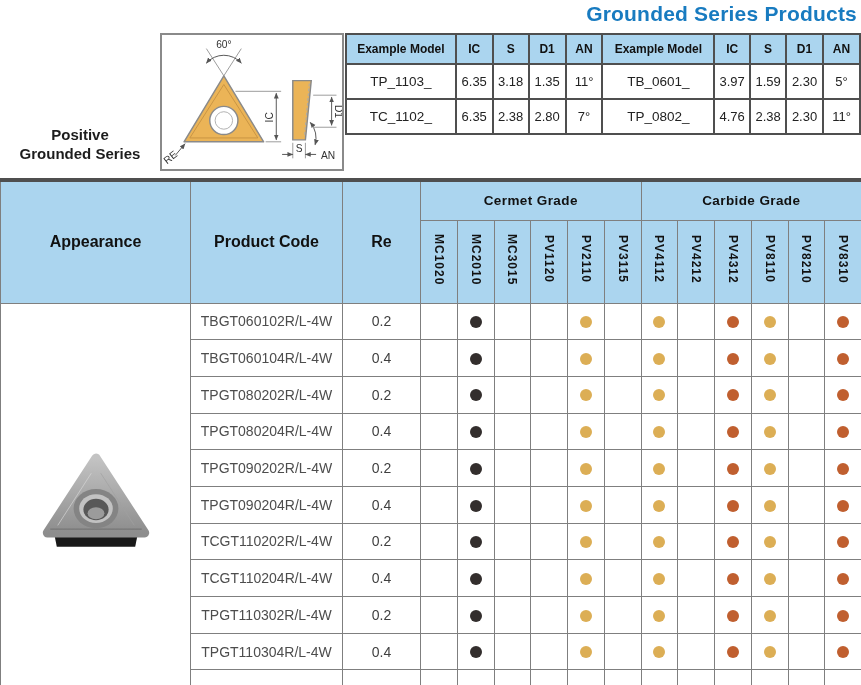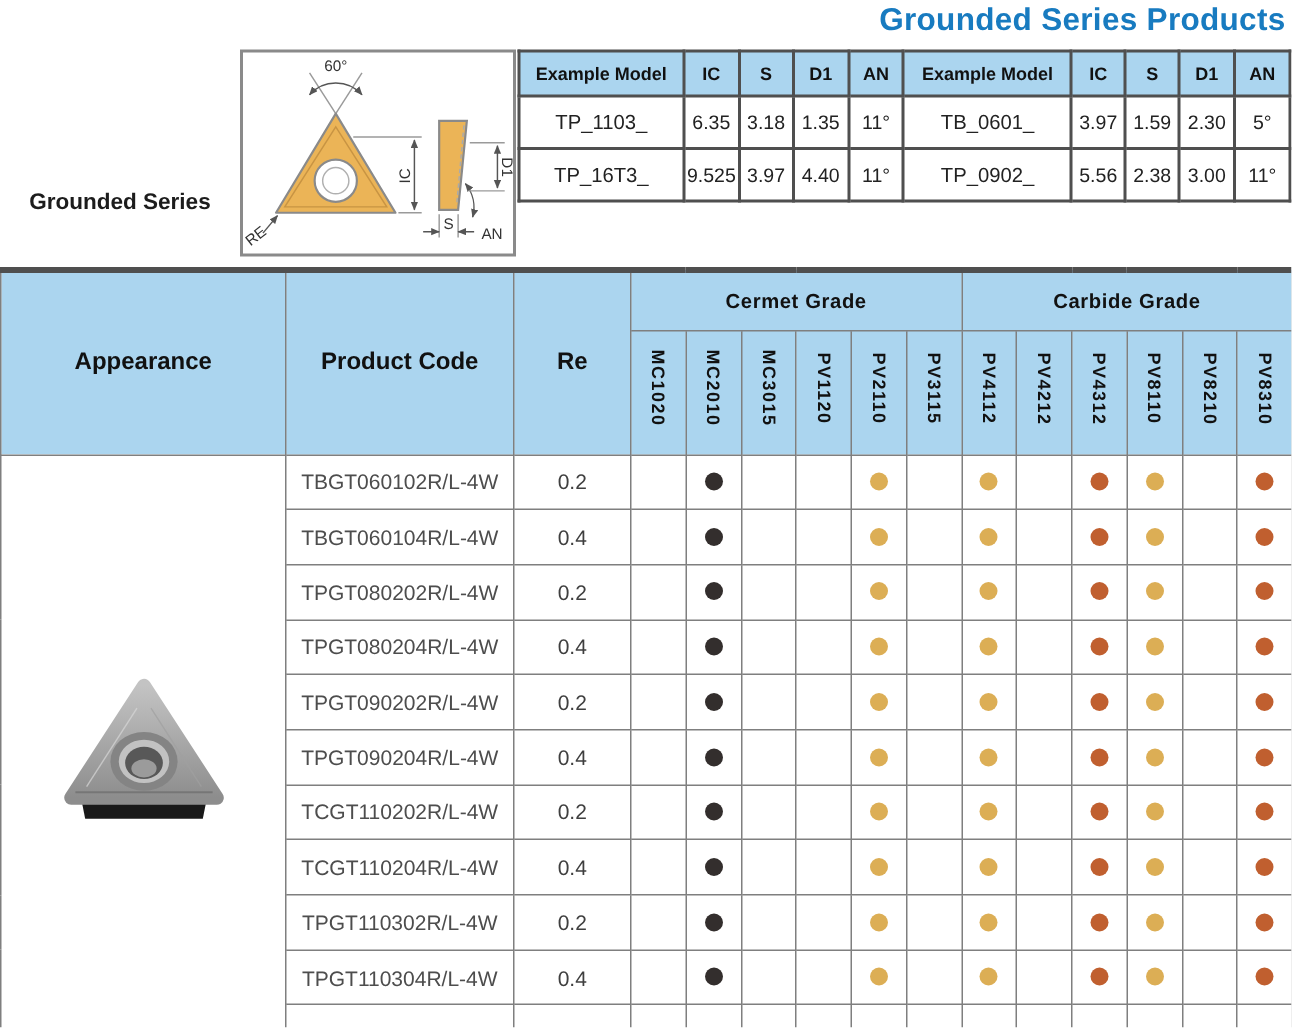--- a/index.html
+++ b/index.html
@@ -58,20 +58,21 @@
   .appearance-cell{background:#fff;text-align:center;vertical-align:middle;}
   .appearance-cell svg{display:inline-block;}
   .dim-text{font-size:10.5px;fill:#333;font-family:"Liberation Sans",sans-serif;}
 </style>
 </head>
 <body>
 
 <div class="page-title">Grounded Series Products</div>
 
 <div class="series-label">
+  <div>Positive</div>
   <div>Grounded Series</div>
 </div>
 
 <div class="diagram-box">
   <svg viewBox="0 0 184 138">
     <defs>
       <marker id="ah" markerWidth="7" markerHeight="7" refX="5.5" refY="2.5" orient="auto-start-reverse">
         <path d="M0,0 L6,2.5 L0,5 z" fill="#555"></path>
       </marker>
     </defs>
@@ -145,29 +146,29 @@
     <td>3.18</td>
     <td>1.35</td>
     <td>11°</td>
     <td class="model">TB_0601_</td>
     <td>3.97</td>
     <td>1.59</td>
     <td>2.30</td>
     <td>5°</td>
   </tr>
   <tr>
-    <td class="model">TP_16T3_</td>
-    <td>9.525</td>
-    <td>3.97</td>
-    <td>4.40</td>
-    <td>11°</td>
-    <td class="model">TP_0902_</td>
-    <td>5.56</td>
+    <td class="model">TC_1102_</td>
+    <td>6.35</td>
     <td>2.38</td>
-    <td>3.00</td>
+    <td>2.80</td>
+    <td>7°</td>
+    <td class="model">TP_0802_</td>
+    <td>4.76</td>
+    <td>2.38</td>
+    <td>2.30</td>
     <td>11°</td>
   </tr>
 </tbody>
   </table>
 
 <div class="main-wrap">
 <table class="main-table">
   <colgroup>
     <col style="width:190px">
         <col style="width:152px">

